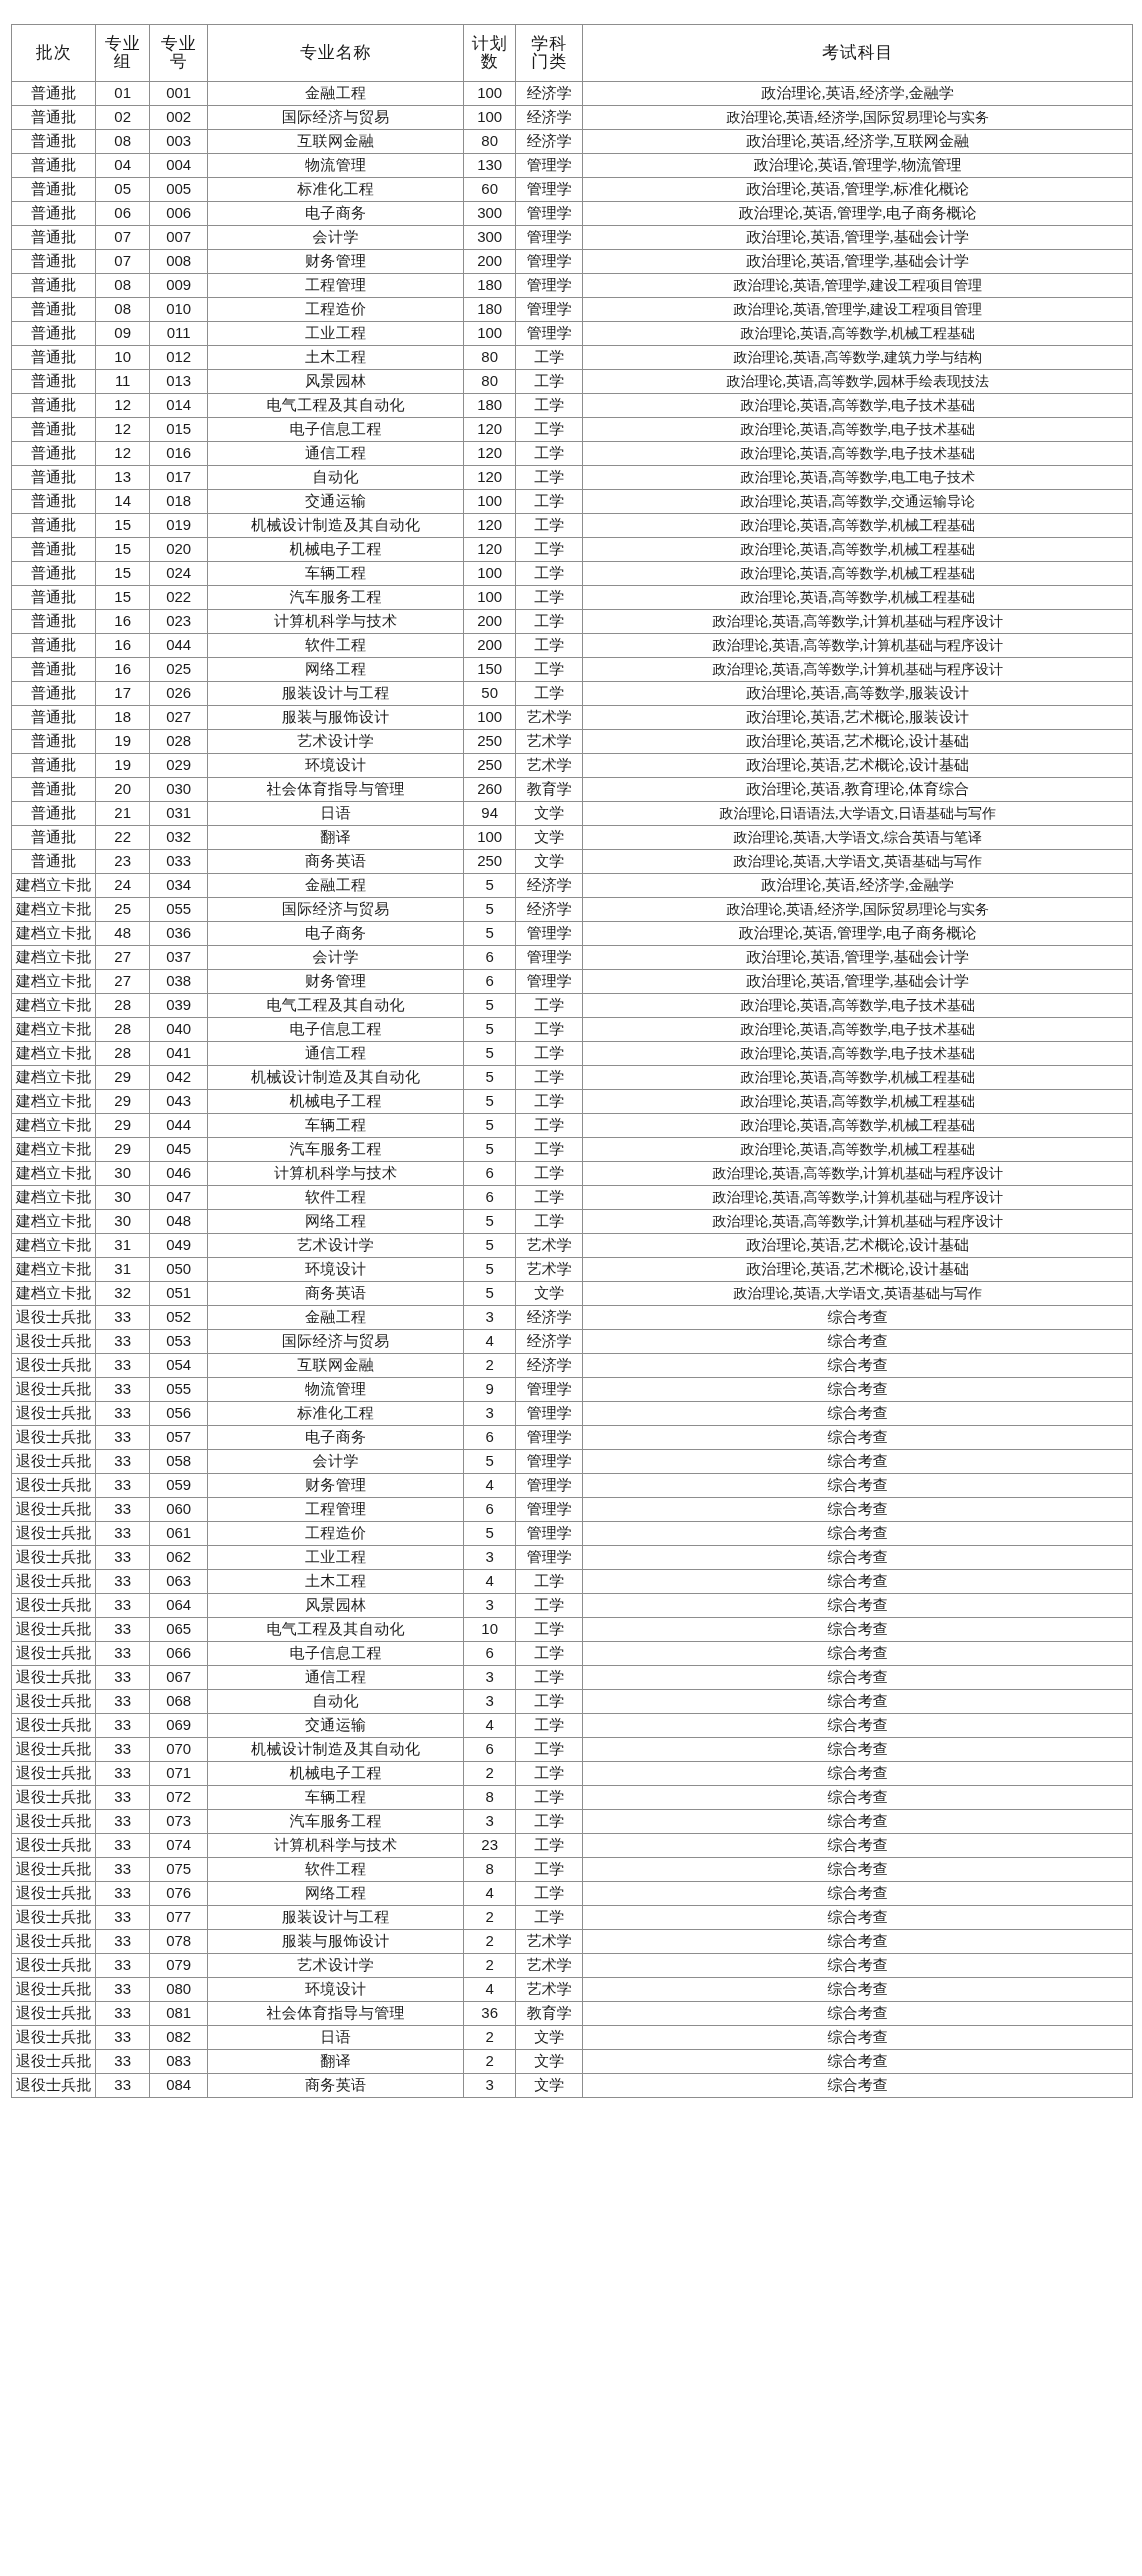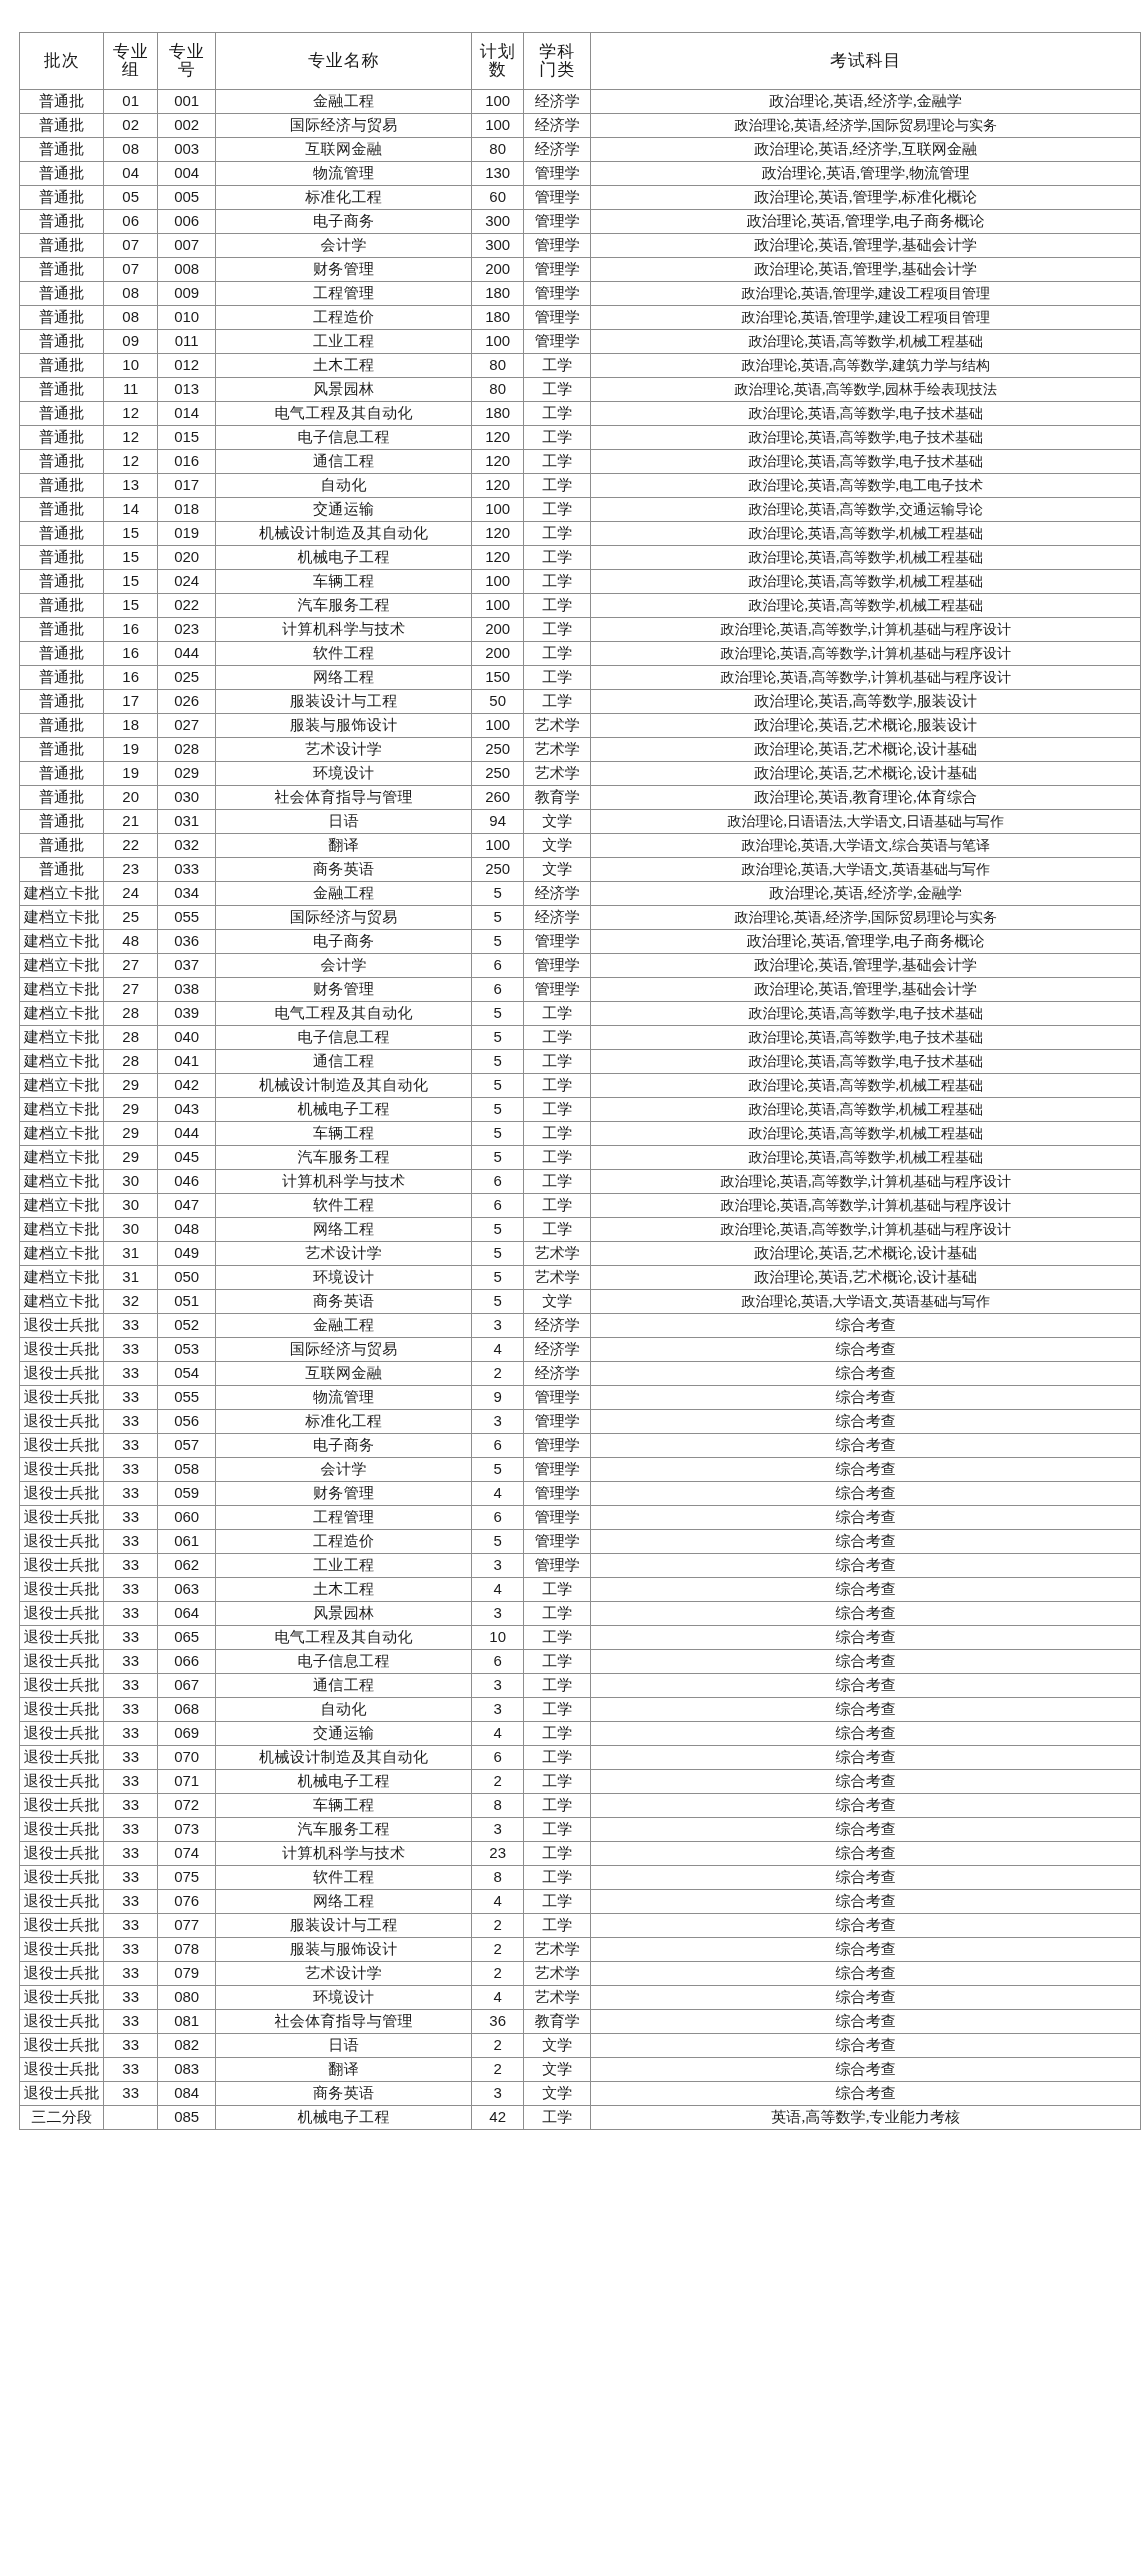--- a/index.html
+++ b/index.html
@@ -14,21 +14,21 @@
     min-height:2576px;
     position:relative;
     background:#fff;
     box-sizing:border-box;
     padding:24px 9.3px 0 11.2px;
   }
   table.plan{
     border-collapse:collapse;
     width:1121px;
     table-layout:fixed;
-    margin:8px;
+    margin:0;
   }
   table.plan col.c-batch{width:84px;}
   table.plan col.c-group{width:54px;}
   table.plan col.c-code{width:58px;}
   table.plan col.c-name{width:256px;}
   table.plan col.c-plan{width:52px;}
   table.plan col.c-disc{width:67px;}
   table.plan col.c-subj{width:550px;}
 
   table.plan th,table.plan td{
@@ -868,27 +868,18 @@
         </tr>
         <tr>
           <td class="batch">退役士兵批</td>
           <td class="group">33</td>
           <td class="code">084</td>
           <td class="name">商务英语</td>
           <td class="plan">3</td>
           <td class="disc">文学</td>
           <td class="subj">综合考查</td>
         </tr>
-        <tr>
-          <td class="batch">三二分段</td>
-          <td class="group"></td>
-          <td class="code">085</td>
-          <td class="name">机械电子工程</td>
-          <td class="plan">42</td>
-          <td class="disc">工学</td>
-          <td class="subj">英语,高等数学,专业能力考核</td>
-        </tr>
       </tbody>
   </table>
 
 
 </div>
 
 
 </body></html>

